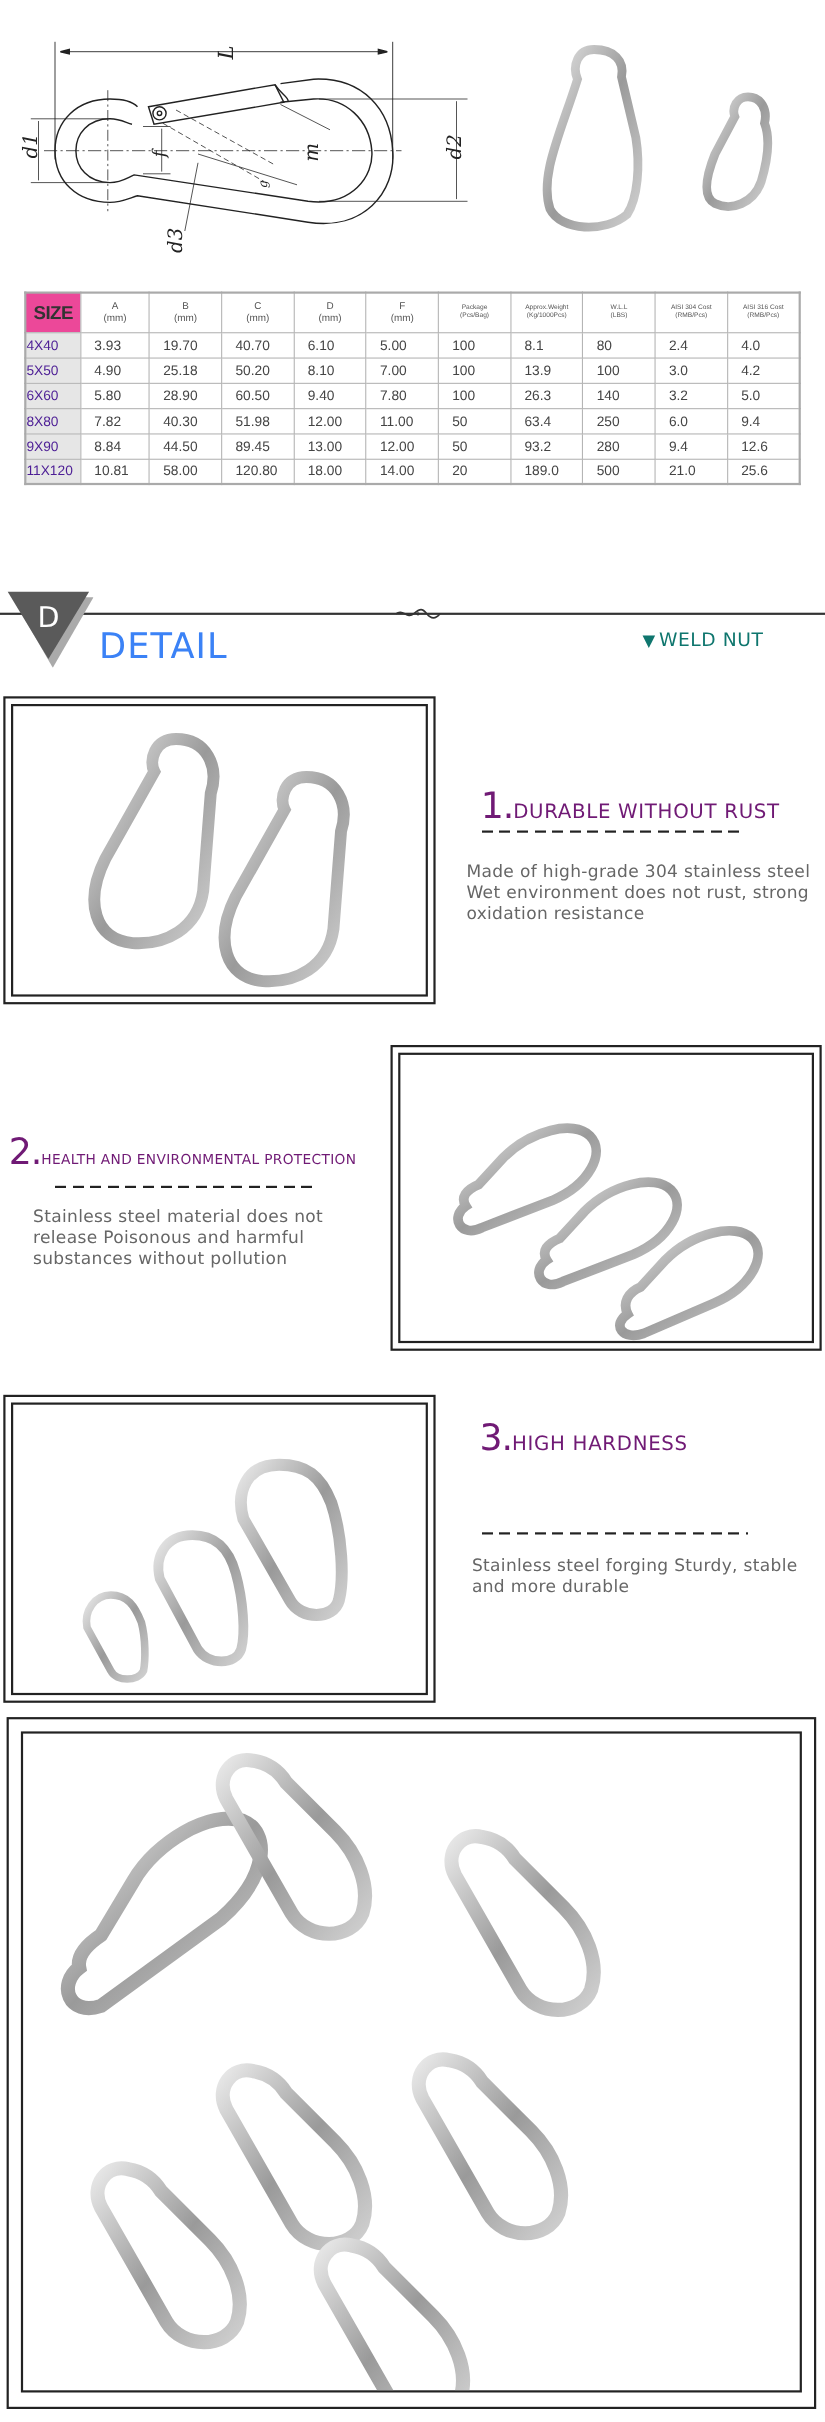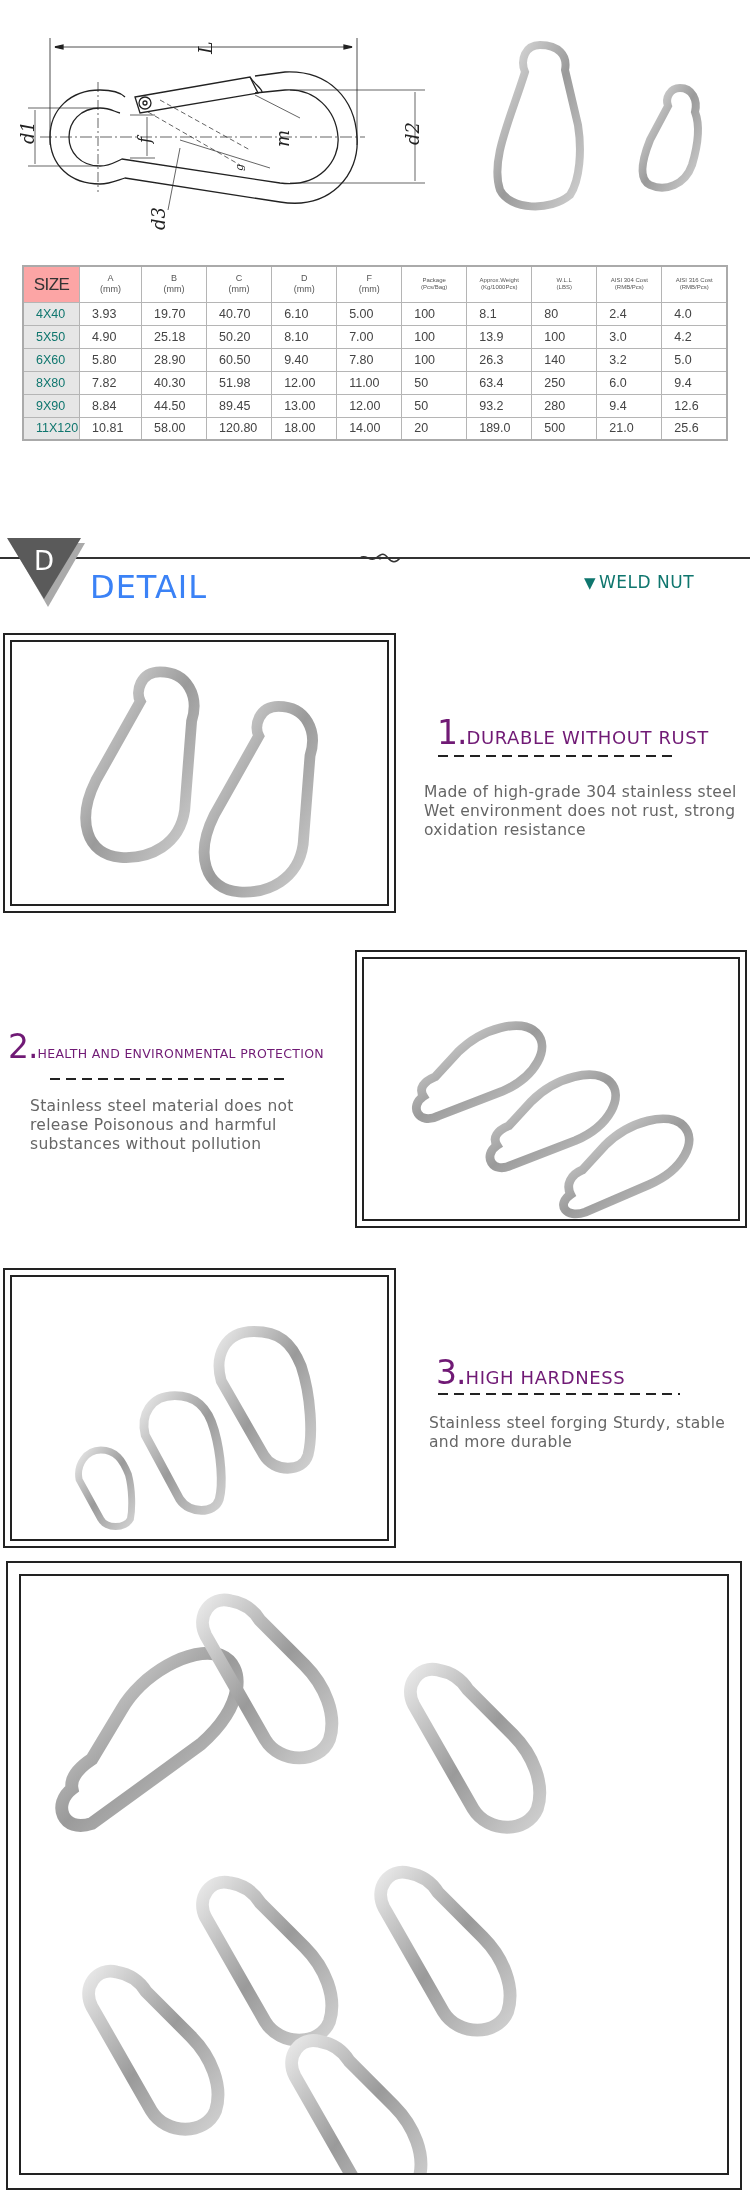--- a/index.html
+++ b/index.html
@@ -6,22 +6,22 @@
     body { width: 750px; height: 2202px; background: #fff; font-family: "DejaVu Sans", sans-serif; color: #333; position: relative; overflow: hidden; }
     .abs { position: absolute; }
     
     .drawing { left: 0; top: 0; width: 450px; height: 250px; }
     .photo-top { left: 470px; top: 30px; width: 270px; height: 190px; }
     
     .spec-table { left: 22px; top: 265px; width: 706px; border-collapse: collapse; font-family: "Liberation Sans", sans-serif; }
     .spec-table td, .spec-table th { border: 1px solid #b5b5b5; height: 23px; font-weight: normal; color: #444; font-size: 12.5px; text-align: left; padding-left: 12px; }
     .spec-table thead th { height: 36px; font-size: 6px; line-height: 7px; text-align: center; padding: 0 2px; color: #555; }
     .spec-table thead th.mm { font-size: 9px; line-height: 11px; }
-    .spec-table thead th.size { font-size: 17px; background: #fca5a5; color: #333; font-weight: normal; letter-spacing: -0.5px; text-align: center; padding: 0; }
-    .spec-table tbody td.size { background: #e6e6e6; padding-left: 12px; color: #0f766e; }
+    .spec-table thead th.size { font-size: 17px; background: #ec4899; color: #333; font-weight: bold; letter-spacing: -0.5px; text-align: center; padding: 0; }
+    .spec-table tbody td.size { background: #e6e6e6; padding-left: 0; color: #4c1d95; }
     .spec-table { border: 2px solid #aaa; }
     
     .detail-line { left: 0; top: 557px; width: 750px; height: 2px; background: #333; }
     .ornament { left: 358px; top: 550px; width: 44px; height: 14px; }
     .d-badge { left: 5px; top: 537px; width: 80px; height: 70px; }
     .detail-title { left: 90px; top: 568px; font-family: "DejaVu Sans", sans-serif; font-size: 32px; color: #3b82f6; letter-spacing: 1px; }
     .weld-nut { left: 584px; top: 572px; font-size: 17px; color: #0f766e; letter-spacing: 0.5px; }
     .weld-nut .tri { font-size: 15px; margin-right: 3px; }
     
     .frame { border: 2px solid #222; background: #fff; }
@@ -41,21 +41,21 @@
     .feat-head { font-size: 18px; letter-spacing: 0.6px; }
     .feat-head.small { font-size: 12.5px; letter-spacing: 0.3px; }
     .dash { height: 2px; background: repeating-linear-gradient(90deg, #222 0 10px, transparent 10px 16px); }
     .feat-desc { font-family: "DejaVu Sans", sans-serif; font-size: 15.5px; line-height: 19px; color: #666; letter-spacing: 0.3px; }
     .f1-title { left: 437px; top: 713px; }
     .f1-dash { left: 438px; top: 755px; width: 240px; }
     .f1-desc { left: 424px; top: 783px; width: 330px; }
     .f2-title { left: 8px; top: 1027px; }
     .f2-dash { left: 50px; top: 1078px; width: 240px; }
     .f2-desc { left: 30px; top: 1097px; width: 310px; }
-    .f3-title { left: 436px; top: 1353px; }
+    .f3-title { left: 436px; top: 1287px; }
     .f3-dash { left: 438px; top: 1393px; width: 242px; }
     .f3-desc { left: 429px; top: 1414px; width: 330px; }
   </style>
 </head>
 <body>
 
 <div class="abs drawing">
   <svg viewBox="0 0 450 250" width="450" height="250">
     <g stroke="#222" fill="none" stroke-width="1.3">
 

